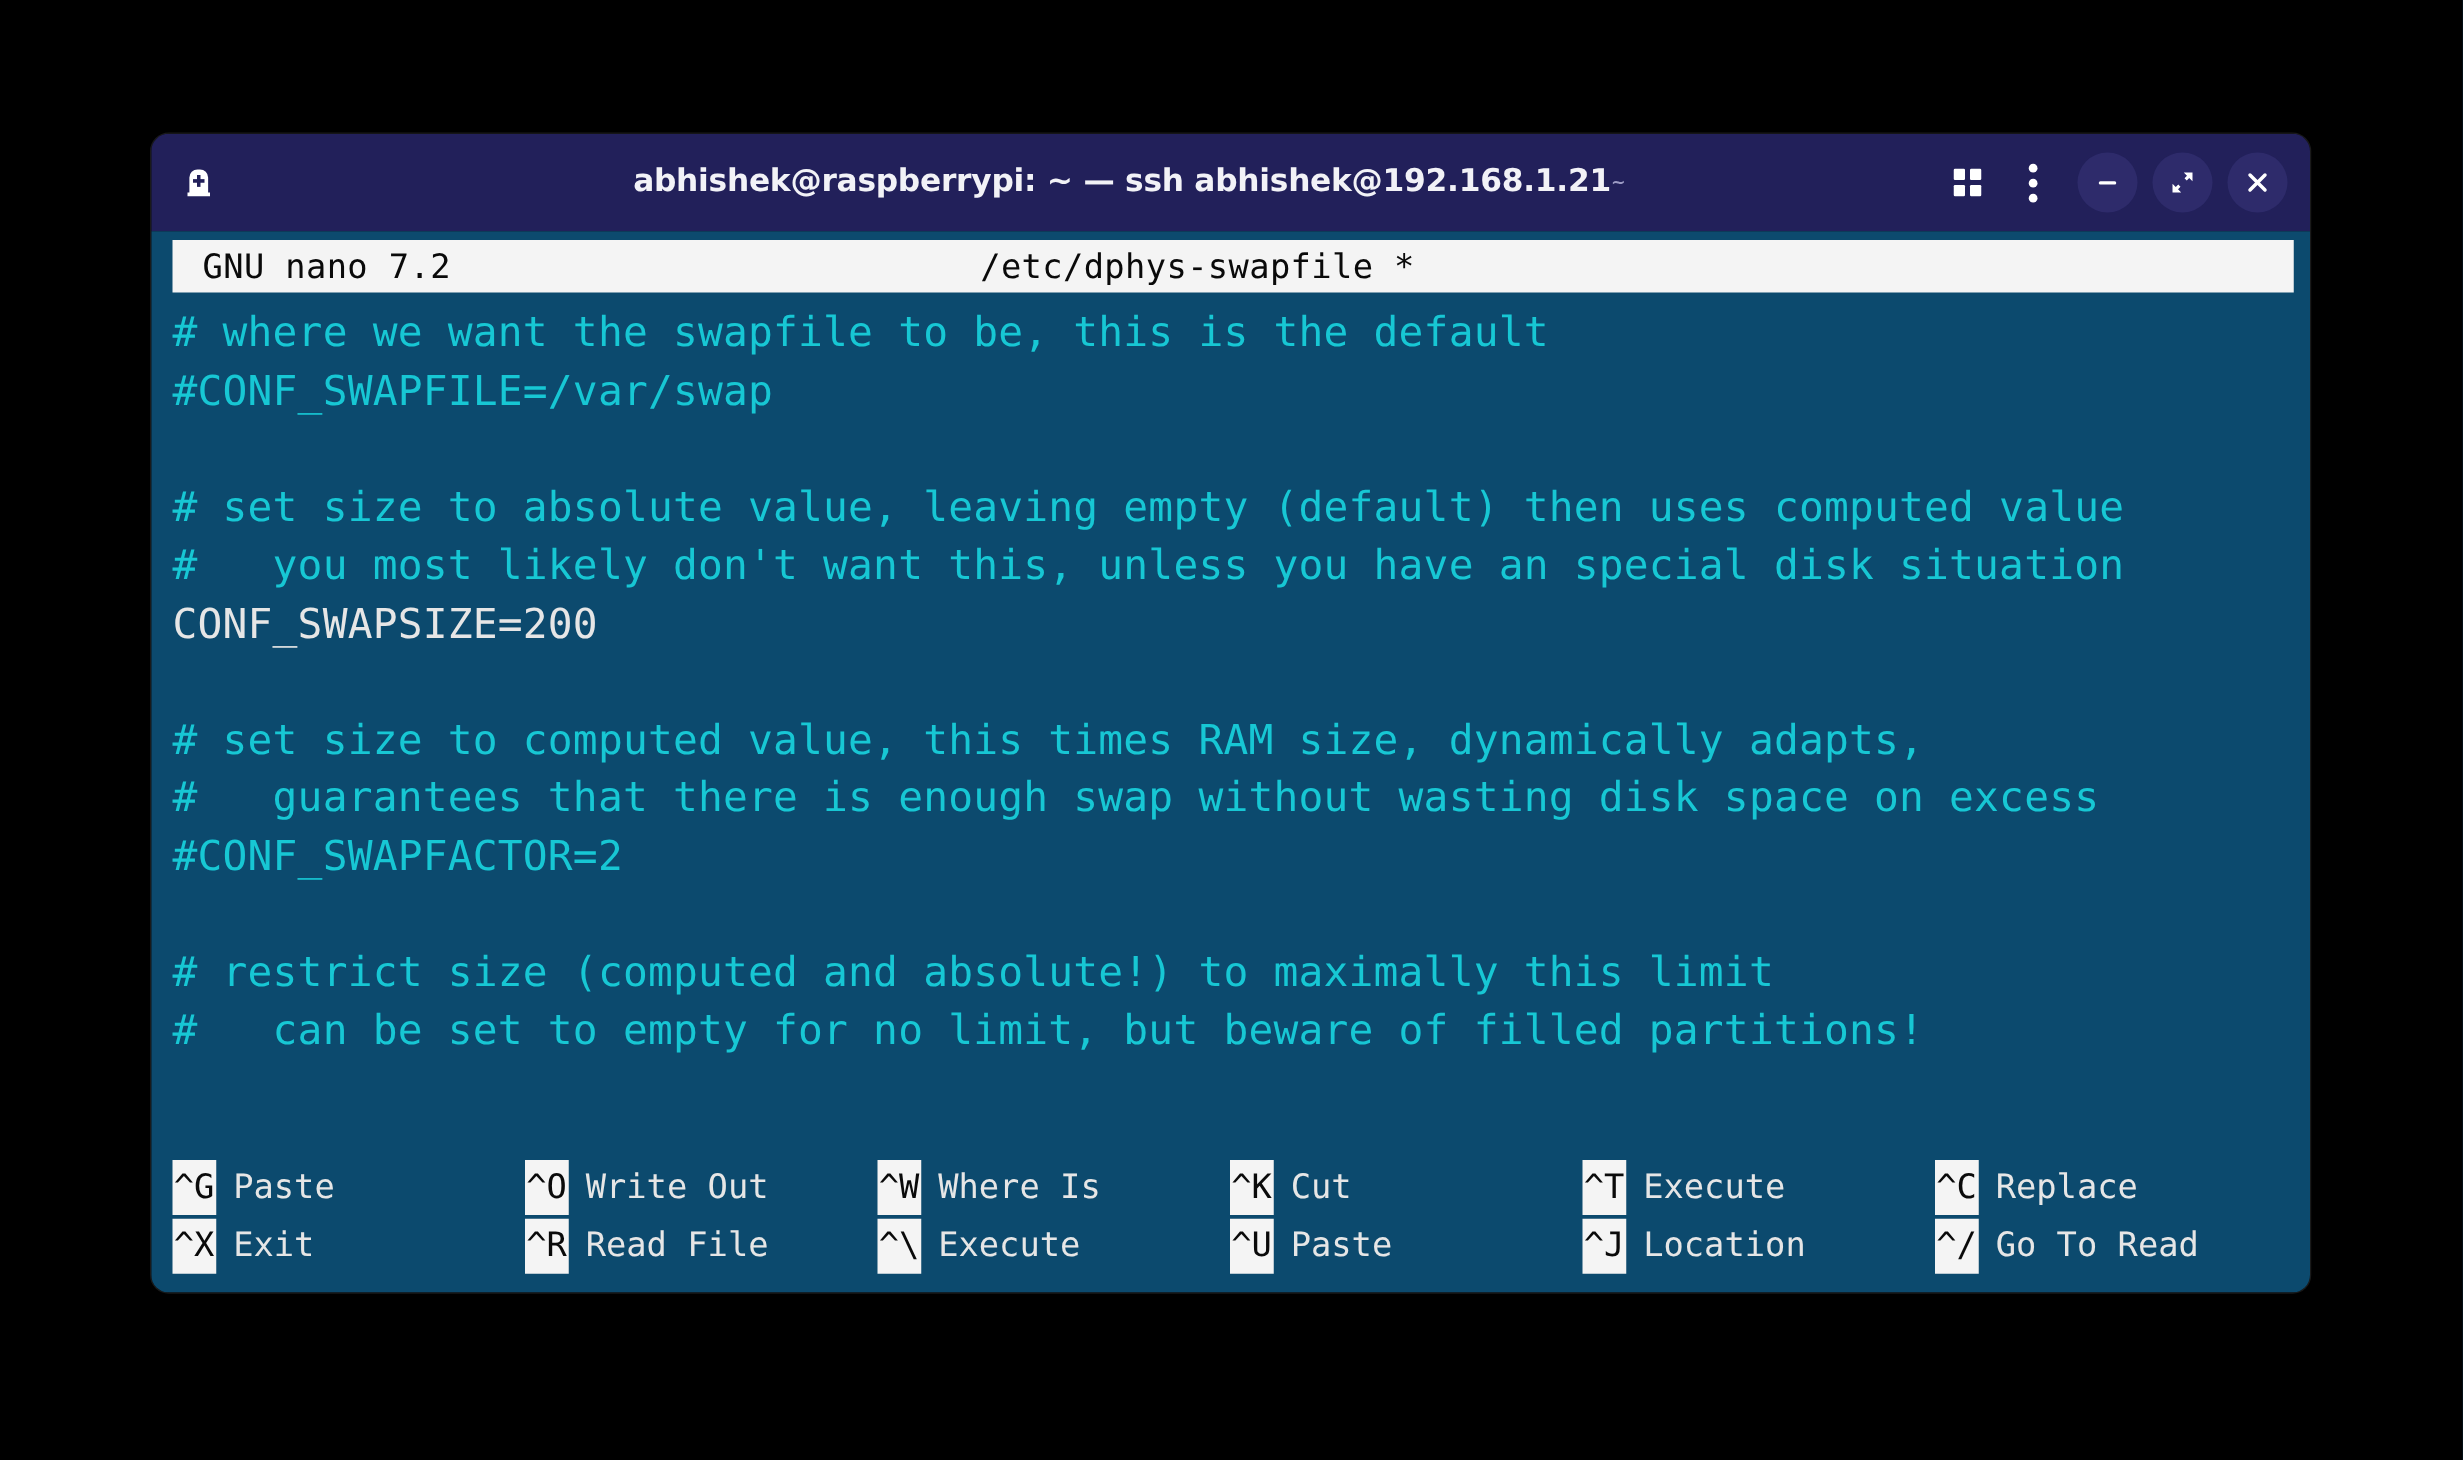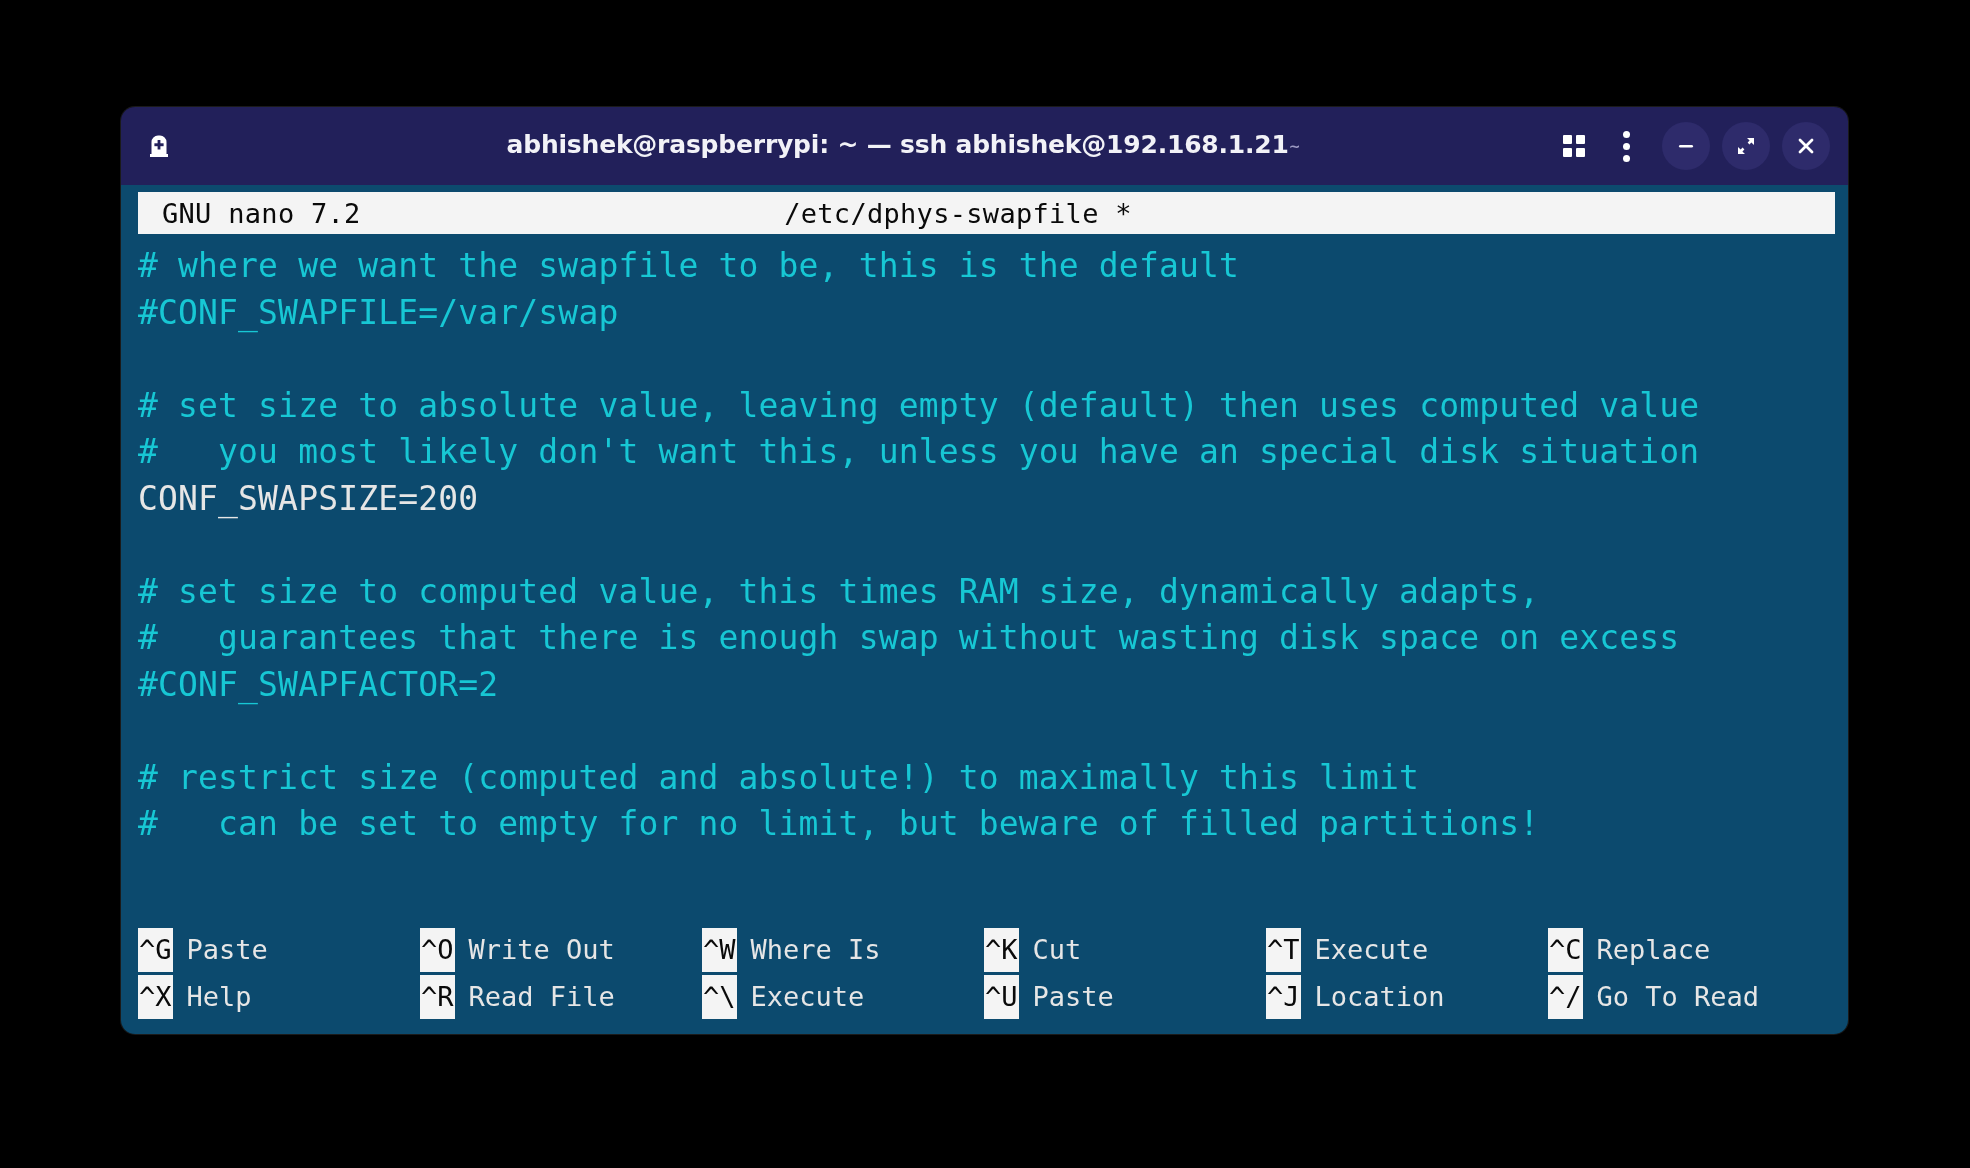--- a/index.html
+++ b/index.html
@@ -306,21 +306,21 @@
       <div id="nano-footer">
         <div class="shortcut-row" id="sc-row-1">
             <div class="shortcut col-0"><span class="sc-key">^G</span><span class="sc-label">Paste</span></div>
             <div class="shortcut col-1"><span class="sc-key">^O</span><span class="sc-label">Write Out</span></div>
             <div class="shortcut col-2"><span class="sc-key">^W</span><span class="sc-label">Where Is</span></div>
             <div class="shortcut col-3"><span class="sc-key">^K</span><span class="sc-label">Cut</span></div>
             <div class="shortcut col-4"><span class="sc-key">^T</span><span class="sc-label">Execute</span></div>
             <div class="shortcut col-5"><span class="sc-key">^C</span><span class="sc-label">Replace</span></div>
           </div>
         <div class="shortcut-row" id="sc-row-2">
-            <div class="shortcut col-0"><span class="sc-key">^X</span><span class="sc-label">Help</span></div>
+            <div class="shortcut col-0"><span class="sc-key">^X</span><span class="sc-label">Exit</span></div>
             <div class="shortcut col-1"><span class="sc-key">^R</span><span class="sc-label">Read File</span></div>
             <div class="shortcut col-2"><span class="sc-key">^\</span><span class="sc-label">Execute</span></div>
             <div class="shortcut col-3"><span class="sc-key">^U</span><span class="sc-label">Paste</span></div>
             <div class="shortcut col-4"><span class="sc-key">^J</span><span class="sc-label">Location</span></div>
             <div class="shortcut col-5"><span class="sc-key">^/</span><span class="sc-label">Go To Read</span></div>
           </div>
       </div>
 
     </div>
   </div>

